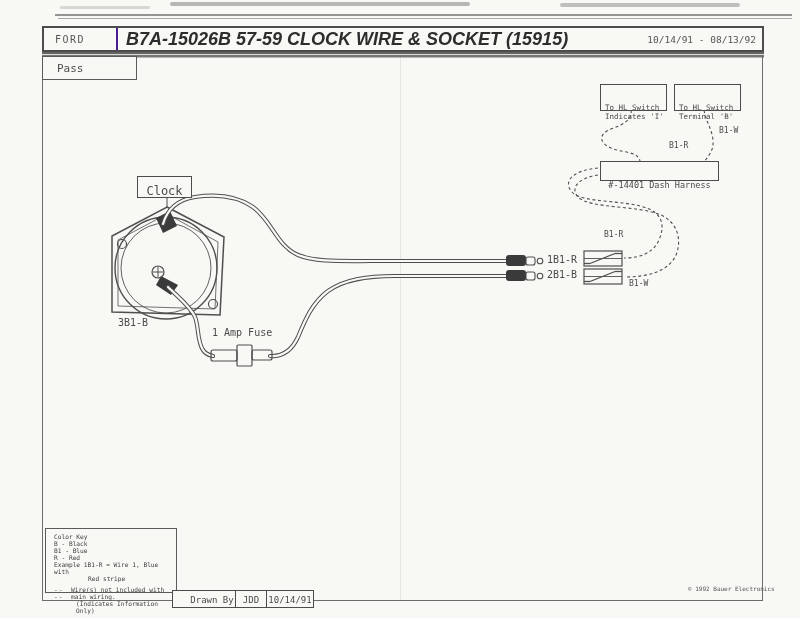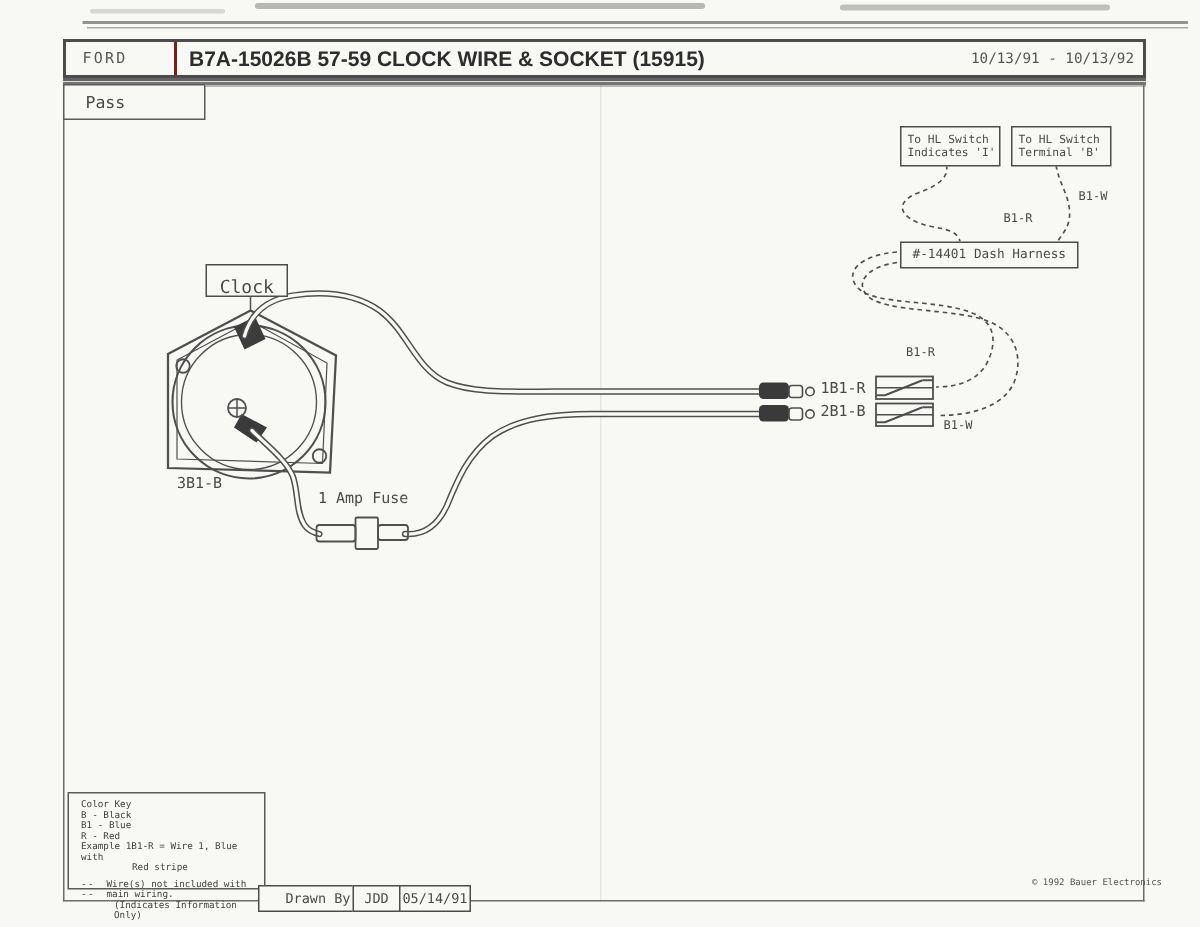--- a/index.html
+++ b/index.html
@@ -9,46 +9,46 @@
   .lbl { position:absolute; white-space:nowrap; color:#4a4a4a; }
 
   
   .streak { position:absolute; background:#3c3c3c; border-radius:3px; }
   .toprule1 { position:absolute; left:55px; top:14px; width:737px; height:2px; background:#949494; }
   .toprule2 { position:absolute; left:58px; top:18px; width:734px; height:1px; background:#a8a8a8; }
 
   
   .header { position:absolute; left:42px; top:26px; width:722px; height:26px;
             border:2px solid #4c4c4c; display:flex; align-items:center; background:#f8f8f5; }
-  .ford-cell { width:74px; height:100%; border-right:2px solid #7f1d1d;
+  .ford-cell { width:74px; height:100%; border-right:2px solid #4c1d95;
                display:flex; align-items:center; padding-left:11px;
                font-size:10px; letter-spacing:1.5px; color:#555; }
   .title { font-family:"Liberation Sans", sans-serif; font-weight:bold;
-           font-size:14px; letter-spacing:0px; color:#2d2d2d; margin-left:8px; white-space:nowrap; }
+           font-size:18px; letter-spacing:0px; color:#2d2d2d; margin-left:8px; white-space:nowrap;font-style:italic; }
   .dates { margin-left:auto; margin-right:6px; font-size:9.5px; color:#555; white-space:nowrap; }
   .thickband { position:absolute; left:42px; top:52px; width:722px; height:6px;
                background:linear-gradient(to bottom,#646464 0 2px,#ddddda 2px 3px,#757575 3px 5px,#b9b9b6 5px 6px); }
 
   
   .mainbox { position:absolute; left:42px; top:56px; width:721px; height:545px;
              border-left:1px solid #6c6c6c; border-right:1px solid #6c6c6c; border-bottom:1px solid #6c6c6c; }
   .passbox { position:absolute; left:42px; top:56px; width:95px; height:24px;
              border:1px solid #5a5a5a; background:#f8f8f5;
              font-size:11px; padding:5px 0 0 14px; color:#4a4a4a; }
   .fold { position:absolute; left:400px; top:56px; width:1px; height:545px; background:rgba(80,80,80,0.10); }
 
   
   .clockbox { position:absolute; left:137px; top:176px; width:55px; height:22px;
               border:1.3px solid #4c4c4c; background:#f8f8f5; text-align:center;
               font-size:12px; padding-top:7px; }
   .hlbox { position:absolute; width:67px; height:27px; border:1.2px solid #4c4c4c;
-           background:#f8f8f5; font-size:7.5px; line-height:9px; padding:3px 0 0 4px; }
+           background:#f8f8f5; font-size:7.5px; line-height:9px; padding:18px 0 0 4px; }
   .harnessbox { position:absolute; left:600px; top:161px; width:119px; height:18px;
                 border:1.6px solid #4c4c4c; background:#f8f8f5; font-size:8.5px;
-                text-align:center; padding-top:3px; }
+                text-align:center; padding-top:18px; }
 
   
   .colorkey { position:absolute; left:45px; top:528px; width:132px; height:65px;
               border:1px solid #5a5a5a; background:#f8f8f5;
               font-size:6.2px; line-height:7px; padding:4px 0 0 8px; color:#3f3f3f; }
   .ck-ex2 { padding-left:34px; }
   .ck-note { margin-top:4px; display:flex; }
   .ck-dash { letter-spacing:1px; margin-right:3px; }
   .ck-note2 { padding-left:22px; }
 
@@ -70,21 +70,21 @@
 
   <div class="streak" style="left:170px; top:2px; width:300px; height:4px; opacity:.35;"></div>
   <div class="streak" style="left:560px; top:3px; width:180px; height:4px; opacity:.3;"></div>
   <div class="streak" style="left:60px; top:6px; width:90px; height:3px; opacity:.18;"></div>
   <div class="toprule1"></div>
   <div class="toprule2"></div>
 
   <div class="header">
     <div class="ford-cell">FORD</div>
     <div class="title">B7A-15026B  57-59 CLOCK WIRE &amp; SOCKET (15915)</div>
-    <div class="dates">10/13/91 - 10/13/92</div>
+    <div class="dates">10/14/91 - 08/13/92</div>
   </div>
   <div class="thickband"></div>
 
   <div class="mainbox"></div>
   <div class="passbox">Pass</div>
   <div class="fold"></div>
 
   <svg width="800" height="618" viewBox="0 0 800 618">
 
     <line class="ln" x1="167" y1="198" x2="167" y2="207" stroke-width="1"></line>
@@ -188,16 +188,16 @@
     <div class="ck-ex2">Red stripe</div>
     <div class="ck-note">
       <span class="ck-dash">----</span>
       <span>Wire(s) not included with main wiring.</span>
     </div>
     <div class="ck-note2">(Indicates Information Only)</div>
   </div>
 
   <div class="fcell" style="left:172px; width:80px;">Drawn By</div>
   <div class="fcell" style="left:235px; width:32px;">JDD</div>
-  <div class="fcell" style="left:266px; width:48px;">05/14/91</div>
+  <div class="fcell" style="left:266px; width:48px;">10/14/91</div>
   <div class="copyright">© 1992 Bauer Electronics</div>
 
 </div>
 
 </body></html>

